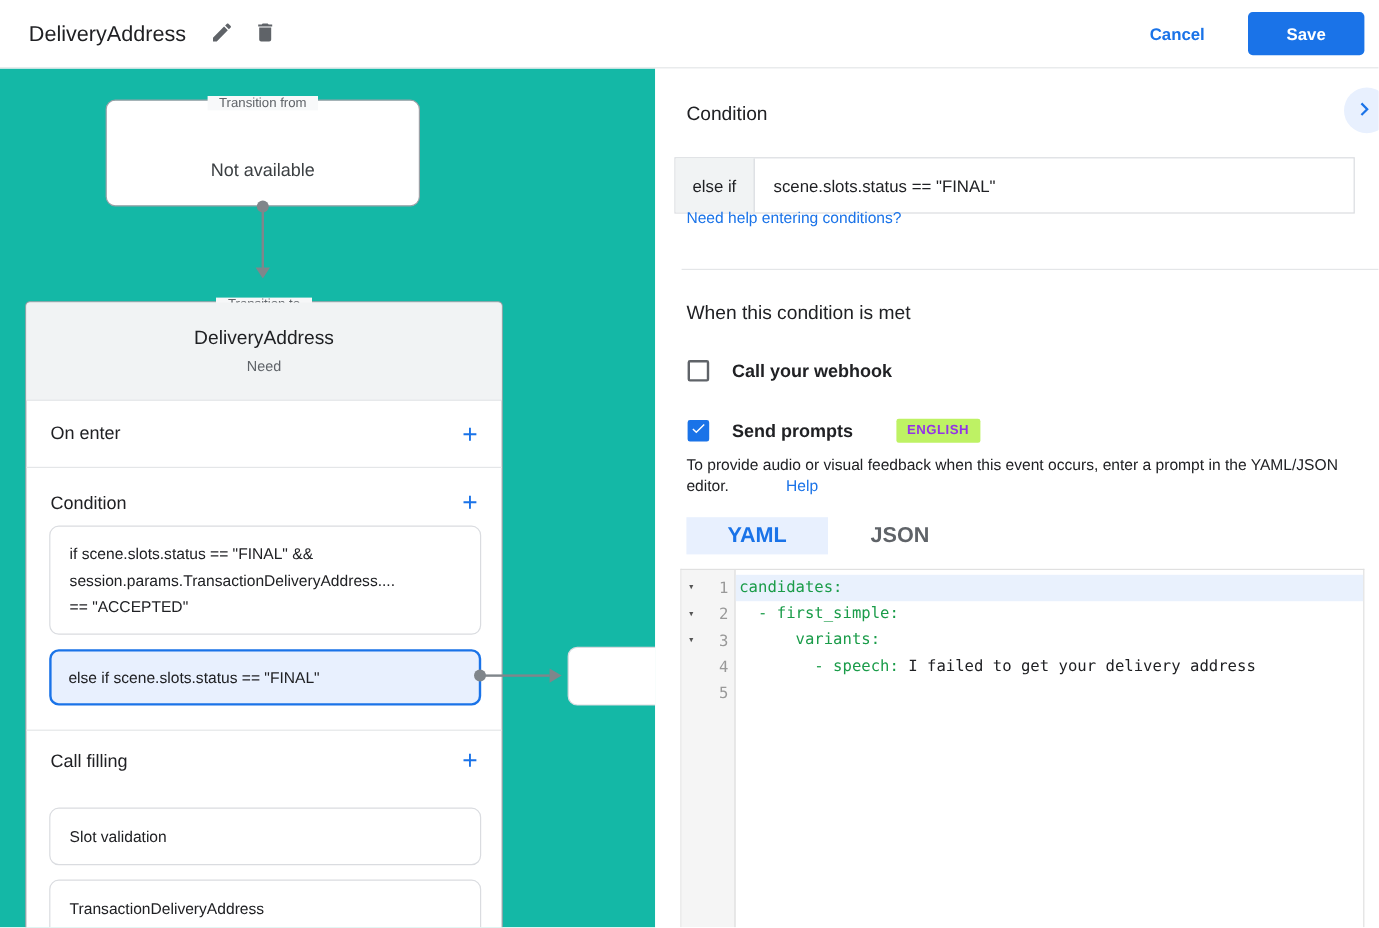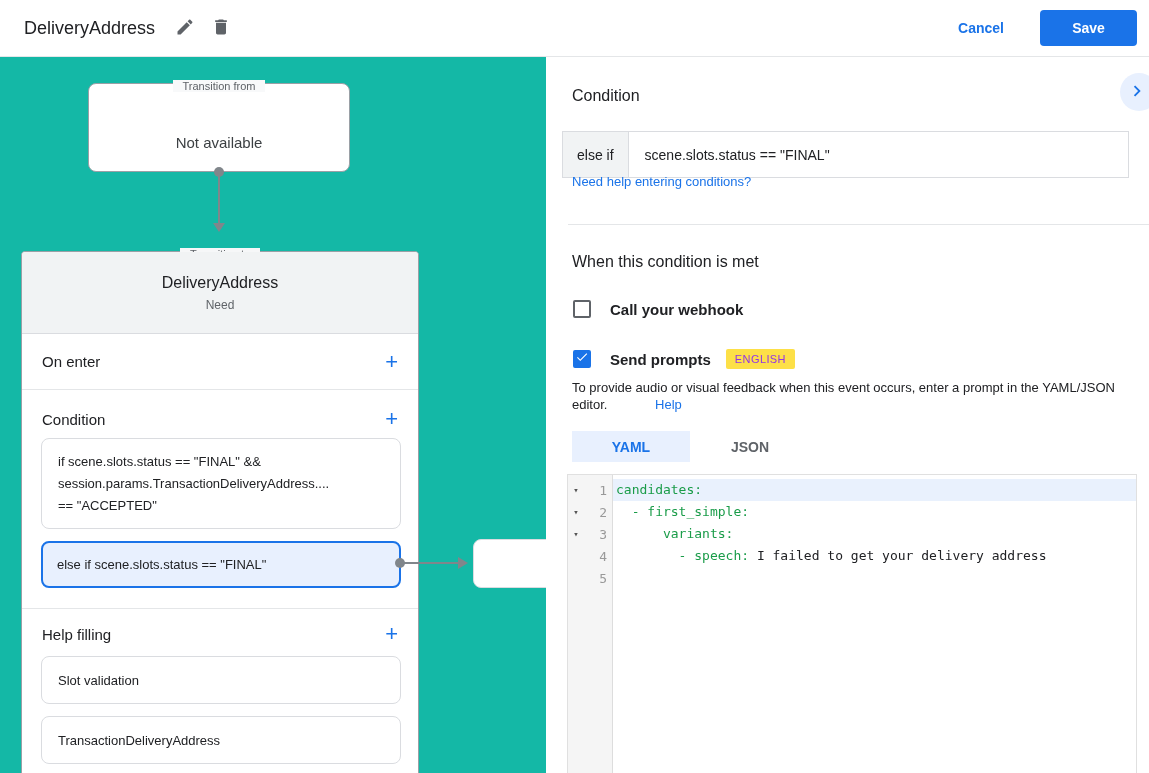--- a/index.html
+++ b/index.html
@@ -51,21 +51,21 @@
               cursor:pointer; line-height:20px; padding:0 4px; font-family:"Liberation Sans",sans-serif; }
   .row-border { border-bottom:1px solid #e4e6e8; }
 
   .cond-box { position:absolute; left:19px; width:360px; background:#fff; border:1px solid #dadce0;
               border-radius:8px; font-size:13px; color:#202124; cursor:pointer; }
   .cond-box .cline2 { line-height:22px; }
   .cond-box.selected { background:#e8f0fe; border:2px solid #1a73e8; }
 
   .slot-box { position:absolute; left:19px; width:360px; height:48px; background:#fff; border:1px solid #dadce0;
               border-radius:8px; font-size:13px; color:#202124; display:flex; align-items:center;
-              padding-left:16px; cursor:pointer; }
+              padding-left:16px; cursor:pointer;margin-top:17px; }
 
   .target-box { position:absolute; left:473px; top:482px; width:90px; height:49px; background:#fff;
                 border:1px solid #dadce0; border-radius:8px; cursor:pointer; }
 
   
   .panel { position:absolute; top:57px; left:546px; width:603px; height:716px; background:#fff; }
   .panel-title { position:absolute; left:26px; top:30px; font-size:16px; color:#202124; }
   .collapse-btn { position:absolute; top:16px; right:-9px; width:38px; height:38px; border-radius:50%;
                   background:#e8f0fe; border:none; cursor:pointer; display:flex; align-items:center; }
   .collapse-btn svg { fill:#1a73e8; margin-left:6px; }
@@ -78,28 +78,28 @@
                 font-family:"Liberation Sans",sans-serif; background:transparent; }
   .help-link { position:absolute; left:26px; top:117px; font-size:13px; color:#1a73e8; text-decoration:none; cursor:pointer; }
 
   .divider { position:absolute; left:22px; right:0; top:167px; border-top:1px solid #e4e6e8; }
   .section-title { position:absolute; left:26px; top:196px; font-size:16px; color:#202124; }
 
   .check-row { position:absolute; left:27px; display:flex; align-items:center; cursor:pointer; }
   .checkbox { width:18px; height:18px; border:2px solid #5f6368; border-radius:2px; background:#fff; }
   .checkbox.checked { background:#1a73e8; border-color:#1a73e8; display:flex; align-items:center; justify-content:center; }
   .check-label { font-size:15px; font-weight:700; color:#202124; margin-left:19px; }
-  .badge { font-size:11px; font-weight:400; letter-spacing:.4px; color:#9334e6; background:#fde047;
-           padding:4px 9px; border-radius:2px; margin-left:15px; }
+  .badge { font-size:11px; font-weight:700; letter-spacing:.4px; color:#9334e6; background:#bef264;
+           padding:4px 9px; border-radius:2px; margin-left:36px; }
 
   .desc { position:absolute; left:26px; top:322px; width:566px; font-size:13px; color:#202124; line-height:17px; }
   .desc a { color:#1a73e8; text-decoration:none; cursor:pointer;margin-left:44px; }
 
   .tabs { position:absolute; left:26px; top:374px; display:flex; }
-  .tab { height:31px; border:none; cursor:pointer; font-size:14px; font-weight:700; background:transparent;
+  .tab { height:31px; border:none; cursor:pointer; font-size:18px; font-weight:700; background:transparent;
          color:#5f6368; font-family:"Liberation Sans",sans-serif; }
   .tab.active { background:#e8f0fe; color:#1a73e8; }
   .tab-yaml { width:118px; }
   .tab-json { width:120px; }
 
   .editor { position:absolute; left:21px; top:417px; width:570px; height:299px; border:1px solid #e0e0e0;
             border-bottom:none; display:flex; font-family:"DejaVu Sans Mono","Liberation Mono",monospace;
             font-size:13px; background:#fff; }
   .gutter { width:45px; background:#f5f5f5; border-right:1px solid #ddd; padding-top:4px; flex:none; }
   .gline { height:22px; display:flex; align-items:center; }
@@ -175,21 +175,21 @@
         <div class="cline2">== "ACCEPTED"</div>
       </div>
 
       <div class="cond-box selected" style="top:289px; height:47px; display:flex; align-items:center; padding-left:14px;">
         <div>else if scene.slots.status == "FINAL"</div>
       </div>
 
       <div style="position:absolute; left:0; right:0; top:356px; border-top:1px solid #e4e6e8;"></div>
 
       <div class="card-row" style="top:356px; height:52px;">
-        <div class="row-label">Help filling</div>
+        <div class="row-label">Call filling</div>
         <button class="plus-btn">+</button>
       </div>
 
       <div class="slot-box" style="top:404px;">
         <span>Slot validation</span>
       </div>
       <div class="slot-box" style="top:464px;">
         <span>TransactionDeliveryAddress</span>
       </div>
     </div>

